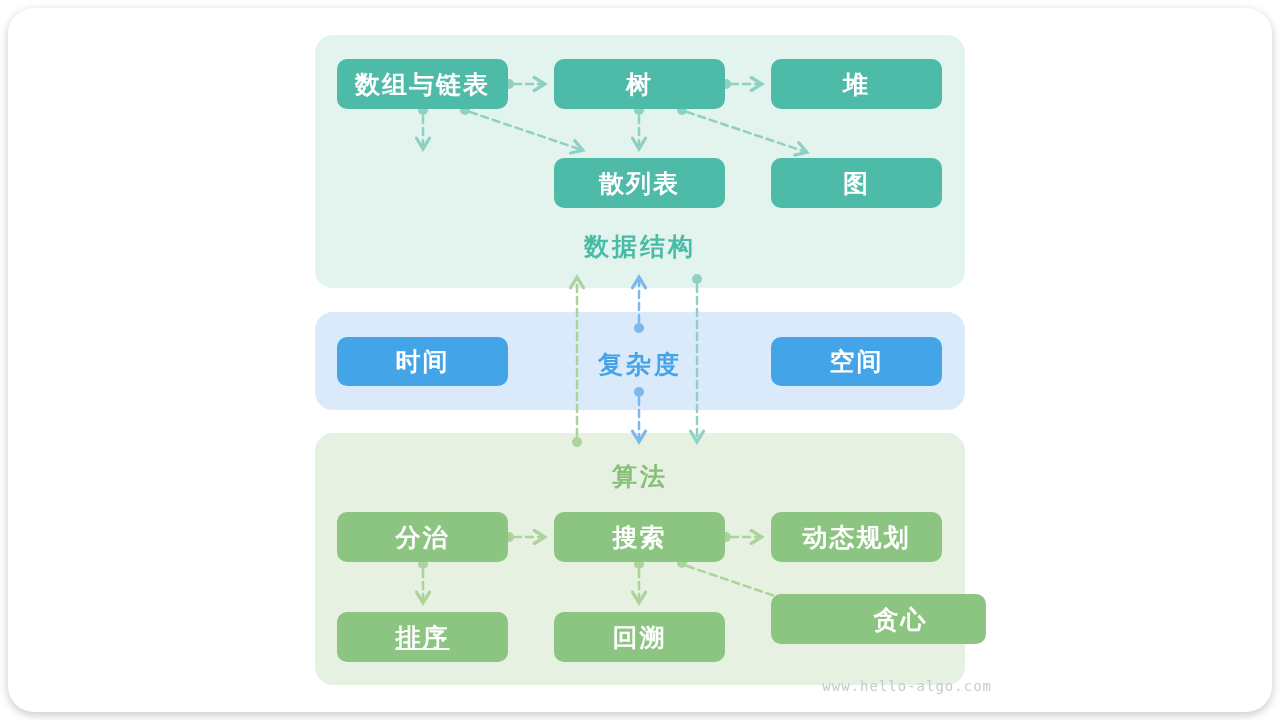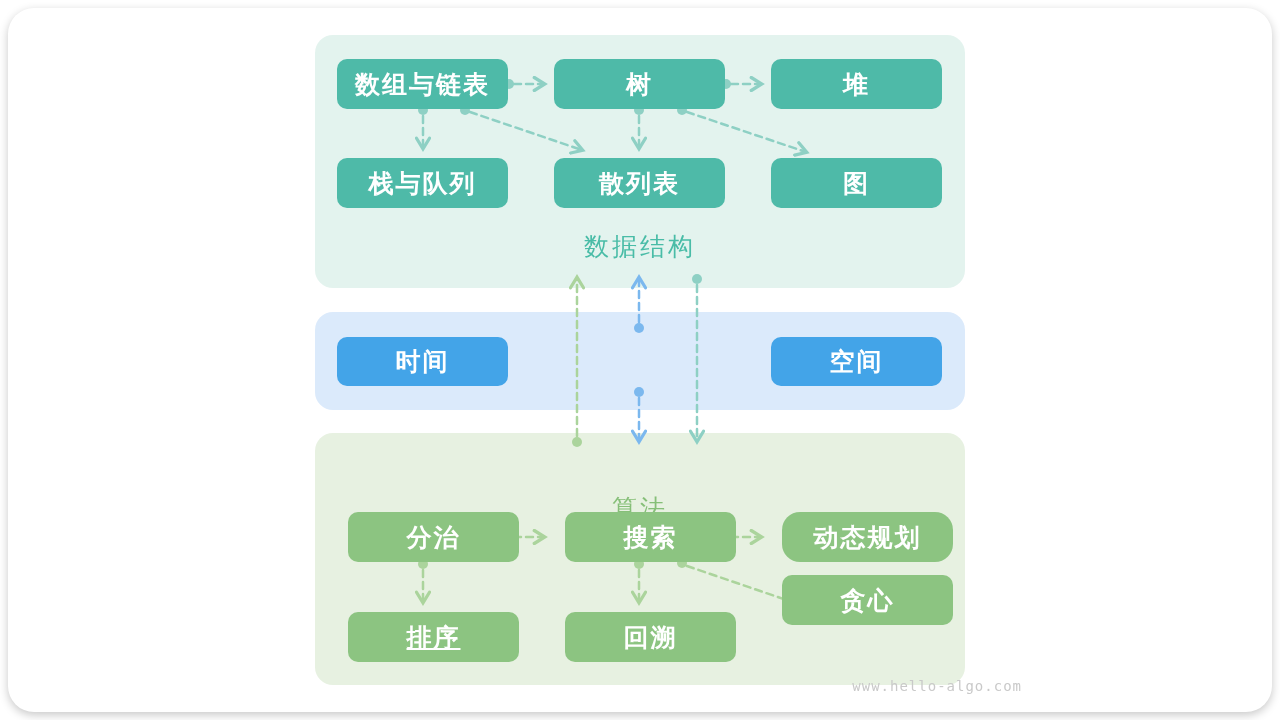--- a/index.html
+++ b/index.html
@@ -25,34 +25,34 @@
   .panel-cx{top:312px;height:98px;background:var(--blue-panel);}
   .panel-al{top:433px;height:252px;background:var(--green-panel);}
   .node{
     position:absolute;width:171px;height:50px;border-radius:10px;
     display:flex;align-items:center;justify-content:center;
     color:#fff;font-size:25px;font-weight:600;letter-spacing:2px;
     user-select:none;
   }
   .node-teal{background:var(--teal-box);}
   .node-blue{background:var(--blue-box);height:49px;}
-  .node-green{background:var(--green-box);margin-left:11px;}
+  .node-green{background:var(--green-box);}
   .section-label{
     position:absolute;left:315px;width:650px;text-align:center;
-    font-size:25px;font-weight:400;letter-spacing:3px;
+    font-size:25px;font-weight:700;letter-spacing:3px;
   }
   .label-ds{top:230px;color:var(--teal-label);}
   .label-cx{top:348px;color:var(--blue-label);}
-  .label-al{top:492px;color:var(--green-label);text-align:center;}
+  .label-al{top:460px;color:var(--green-label);text-align:center;}
   svg.edges{position:absolute;left:0;top:0;pointer-events:none;}
   .edge-line{fill:none;stroke-width:2.5;stroke-dasharray:7 5;stroke-linecap:round;}
   .t{stroke:var(--teal-arrow);} .b{stroke:var(--blue-arrow);} .g{stroke:var(--green-arrow);}
   .dot-t{fill:var(--teal-arrow);} .dot-b{fill:var(--blue-arrow);} .dot-g{fill:var(--green-arrow);}
   .watermark{
-    position:absolute;top:678px;right:22px;
+    position:absolute;top:678px;right:52px;
     font-family:"DejaVu Sans Mono","Liberation Mono",monospace;
     font-size:14px;letter-spacing:1px;color:var(--watermark);
   }
 </style>
 </head>
 <body>
 
 <div class="canvas">
   <div class="card"></div>
 
@@ -133,30 +133,30 @@
     </g>
     <g>
       <circle class="dot-g" cx="682" cy="563" r="5"></circle>
         <path class="edge-line g" d="M687,566 L804,606" marker-end="url(#ah-g)"></path>
     </g>
   </svg>
 
   <div class="node node-teal" style="left:337px;top:59px;">数组与链表</div>
   <div class="node node-teal" style="left:554px;top:59px;">树</div>
   <div class="node node-teal" style="left:771px;top:59px;">堆</div>
-  <div class="node node-teal" style="left:337px;top:158px;">栈与队列</div>
   <div class="node node-teal" style="left:554px;top:158px;">散列表</div>
   <div class="node node-teal" style="left:771px;top:158px;">图</div>
   <div class="section-label label-ds">数据结构</div>
 
   <div class="node node-blue" style="left:337px;top:337px;text-align:right;">时间</div>
   <div class="node node-blue" style="left:771px;top:337px;font-family:Liberation Mono, monospace;">空间</div>
+  <div class="section-label label-cx">复杂度</div>
 
   <div class="section-label label-al">算法</div>
   <div class="node node-green" style="left:337px;top:512px;">分治</div>
   <div class="node node-green" style="left:554px;top:512px;">搜索</div>
-  <div class="node node-green" style="left:771px;top:512px;border-radius:18px;">动态规划</div>
+  <div class="node node-green" style="left:771px;top:512px;">动态规划</div>
   <div class="node node-green" style="left:337px;top:612px;text-decoration:underline;">排序</div>
   <div class="node node-green" style="left:554px;top:612px;">回溯</div>
-  <div class="node node-green" style="left:771px;top:575px;">贪心</div>
+  <div class="node node-green" style="left:771px;top:594px;padding-left:44px;">贪心</div>
 
   <div class="watermark">www.hello-algo.com</div>
 </div>
 
 </body></html>

